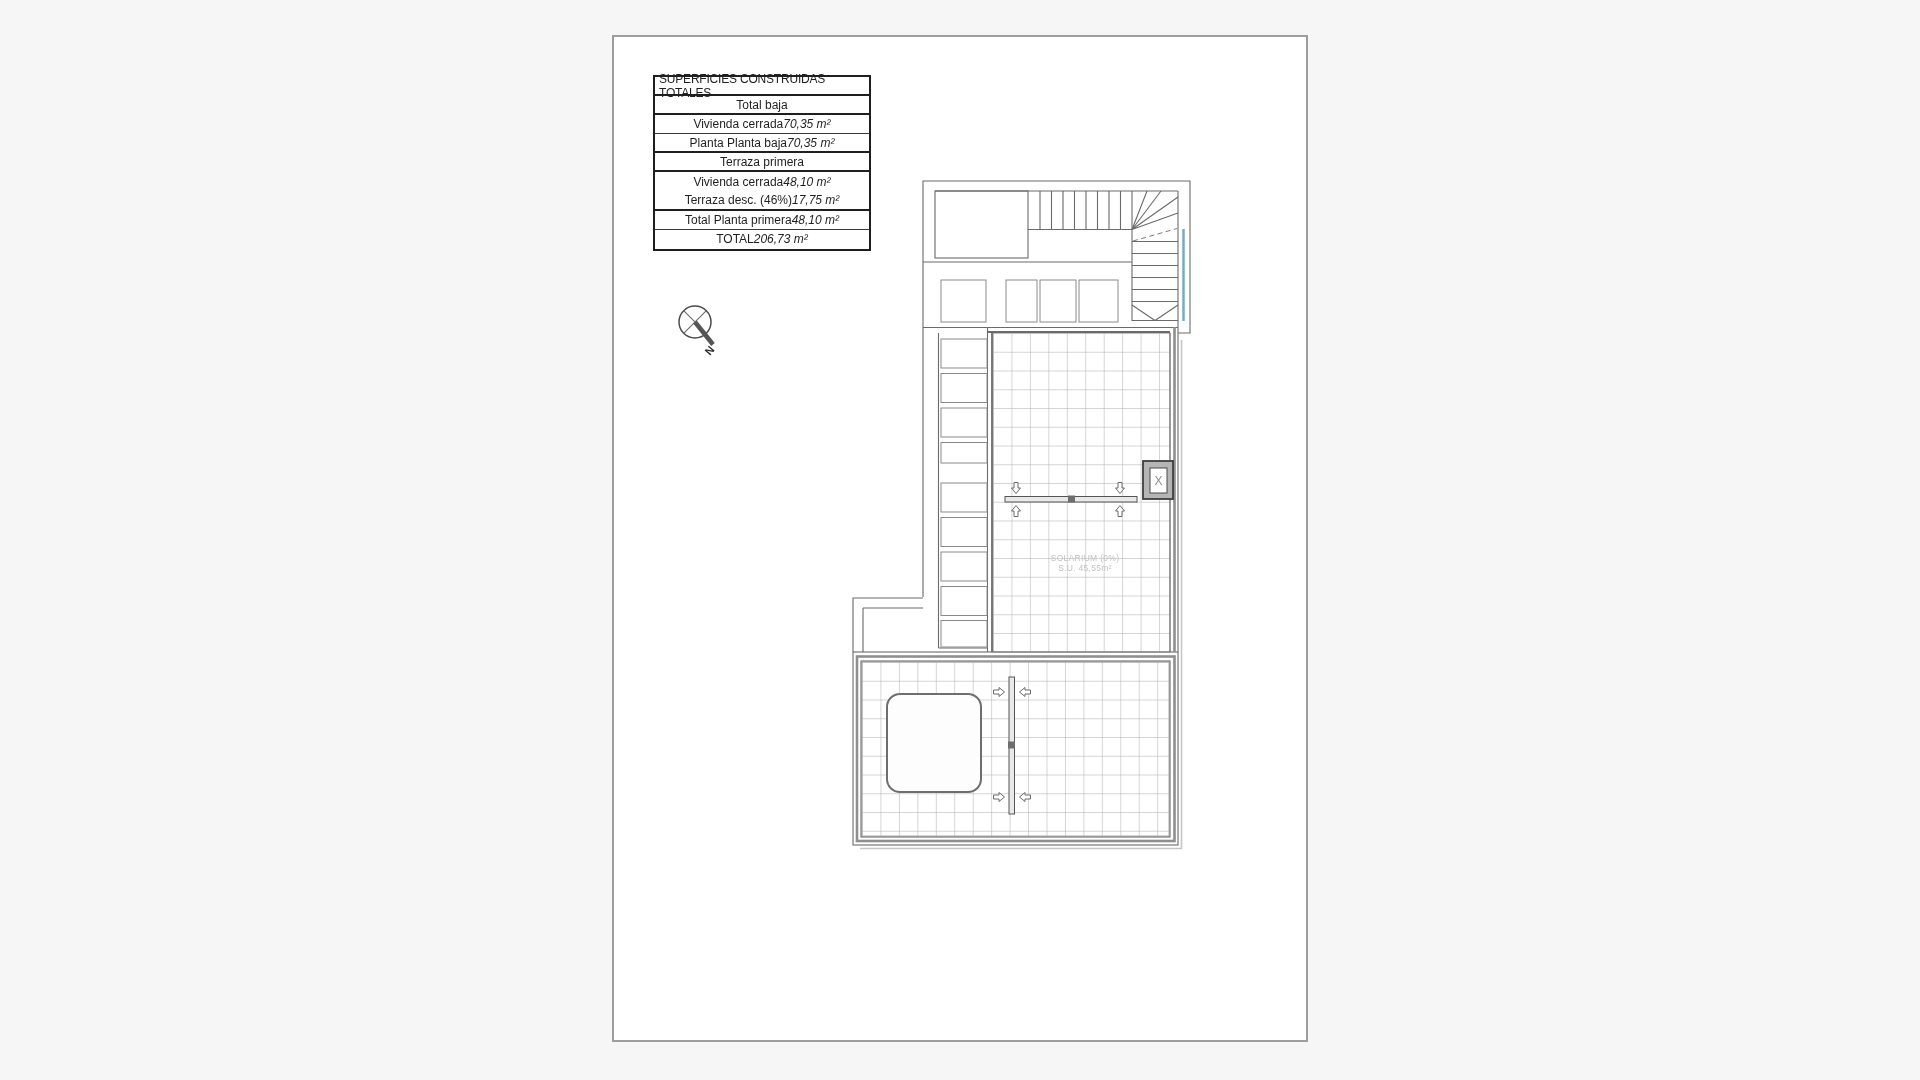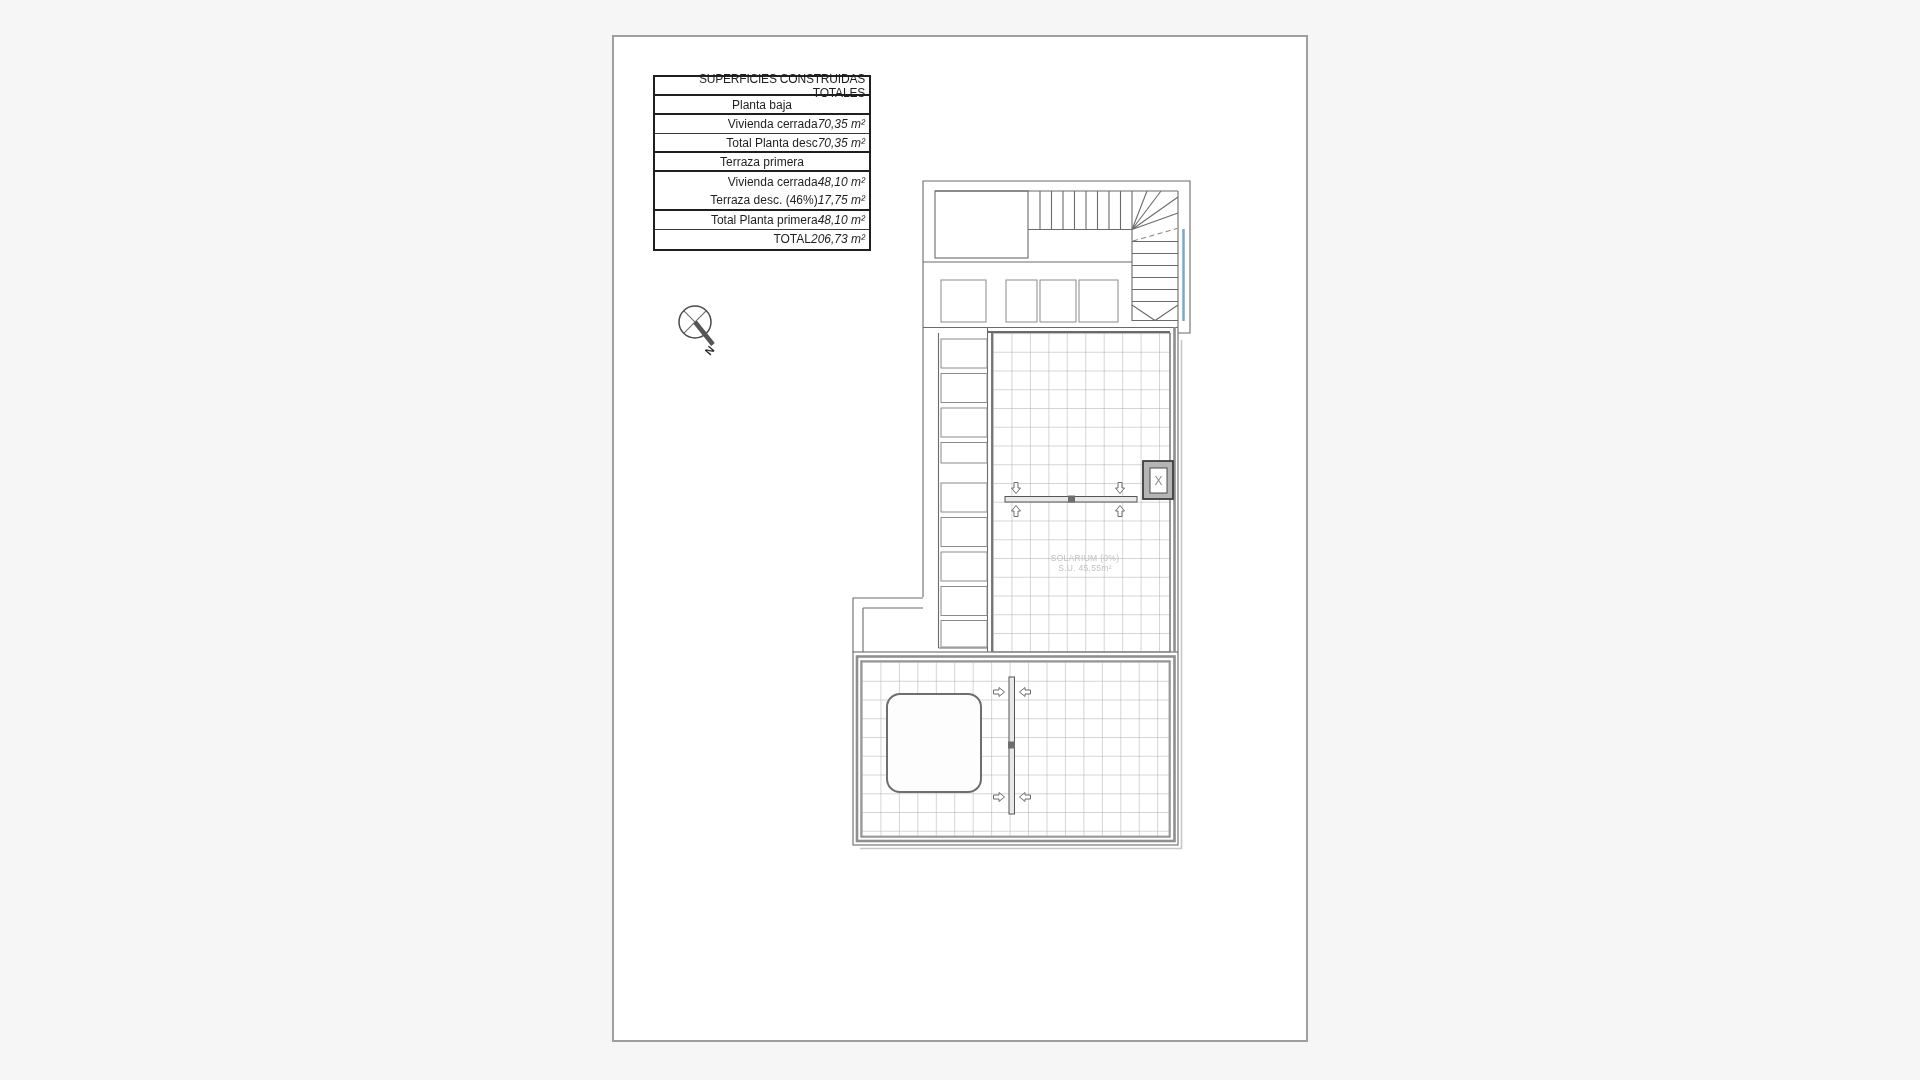--- a/index.html
+++ b/index.html
@@ -6,25 +6,25 @@
   #canvas{position:relative;width:1920px;height:1080px;background:#f6f6f6;overflow:hidden;
           font-family:"Liberation Sans", sans-serif;}
   
   #sheet{position:absolute;left:612px;top:35px;width:696px;height:1007px;
          background:#ffffff;border:2px solid #9e9e9e;box-sizing:border-box;}
   
   #surfaces-table{position:absolute;left:653px;top:75px;width:218px;
                   border:2px solid #1f1f1f;box-sizing:border-box;background:#fff;
                   color:#1f1f1f;font-size:12px;}
   .t-row{height:19.1px;display:flex;align-items:center;box-sizing:border-box;
-         padding:0 4px;justify-content:flex-end;}
+         padding:0 4px;justify-content:center;}
   .t-center{justify-content:center;}
   .bb2{border-bottom:2px solid #1f1f1f;}
   .bb1{border-bottom:1px solid #3a3a3a;}
-  .t-title{letter-spacing:-0.2px;text-align:right;}
+  .t-title{letter-spacing:-0.2px;}
   .t-val{white-space:nowrap;font-style:italic;}
   
   #plan-svg{position:absolute;left:0;top:0;width:1920px;height:1080px;}
   .ln{stroke:#6b6b6b;stroke-width:1.1;fill:none;}
   .ln18{stroke:#6b6b6b;stroke-width:1.8;fill:none;}
   .wall{stroke:#8f8f8f;stroke-width:2.6;fill:none;}
   .lite{stroke:#8a8a8a;stroke-width:1;fill:#ffffff;}
   .shadow{stroke:#c6c6c6;stroke-width:1.6;fill:none;}
   .dash{stroke:#7a7a7a;stroke-width:1;fill:none;stroke-dasharray:5 3.5;}
   .arw{fill:#ffffff;stroke:#6b6b6b;stroke-width:1;}
@@ -40,28 +40,28 @@
 
 <div id="canvas">
 
   <div id="sheet"></div>
 
   <div id="surfaces-table">
     <div class="t-row t-center bb2">
       <span class="t-title">SUPERFICIES CONSTRUIDAS TOTALES</span>
     </div>
     <div class="t-row t-center bb2">
-      <span>Planta baja</span>
+      <span>Total baja</span>
     </div>
     <div class="t-row bb1">
       <span>Vivienda cerrada</span>
       <span class="t-val">70,35 m²</span>
     </div>
     <div class="t-row bb2">
-      <span>Total Planta desc</span>
+      <span>Planta Planta baja</span>
       <span class="t-val">70,35 m²</span>
     </div>
     <div class="t-row t-center bb2">
       <span>Terraza primera</span>
     </div>
     <div class="t-row">
       <span>Vivienda cerrada</span>
       <span class="t-val">48,10 m²</span>
     </div>
     <div class="t-row bb2">

